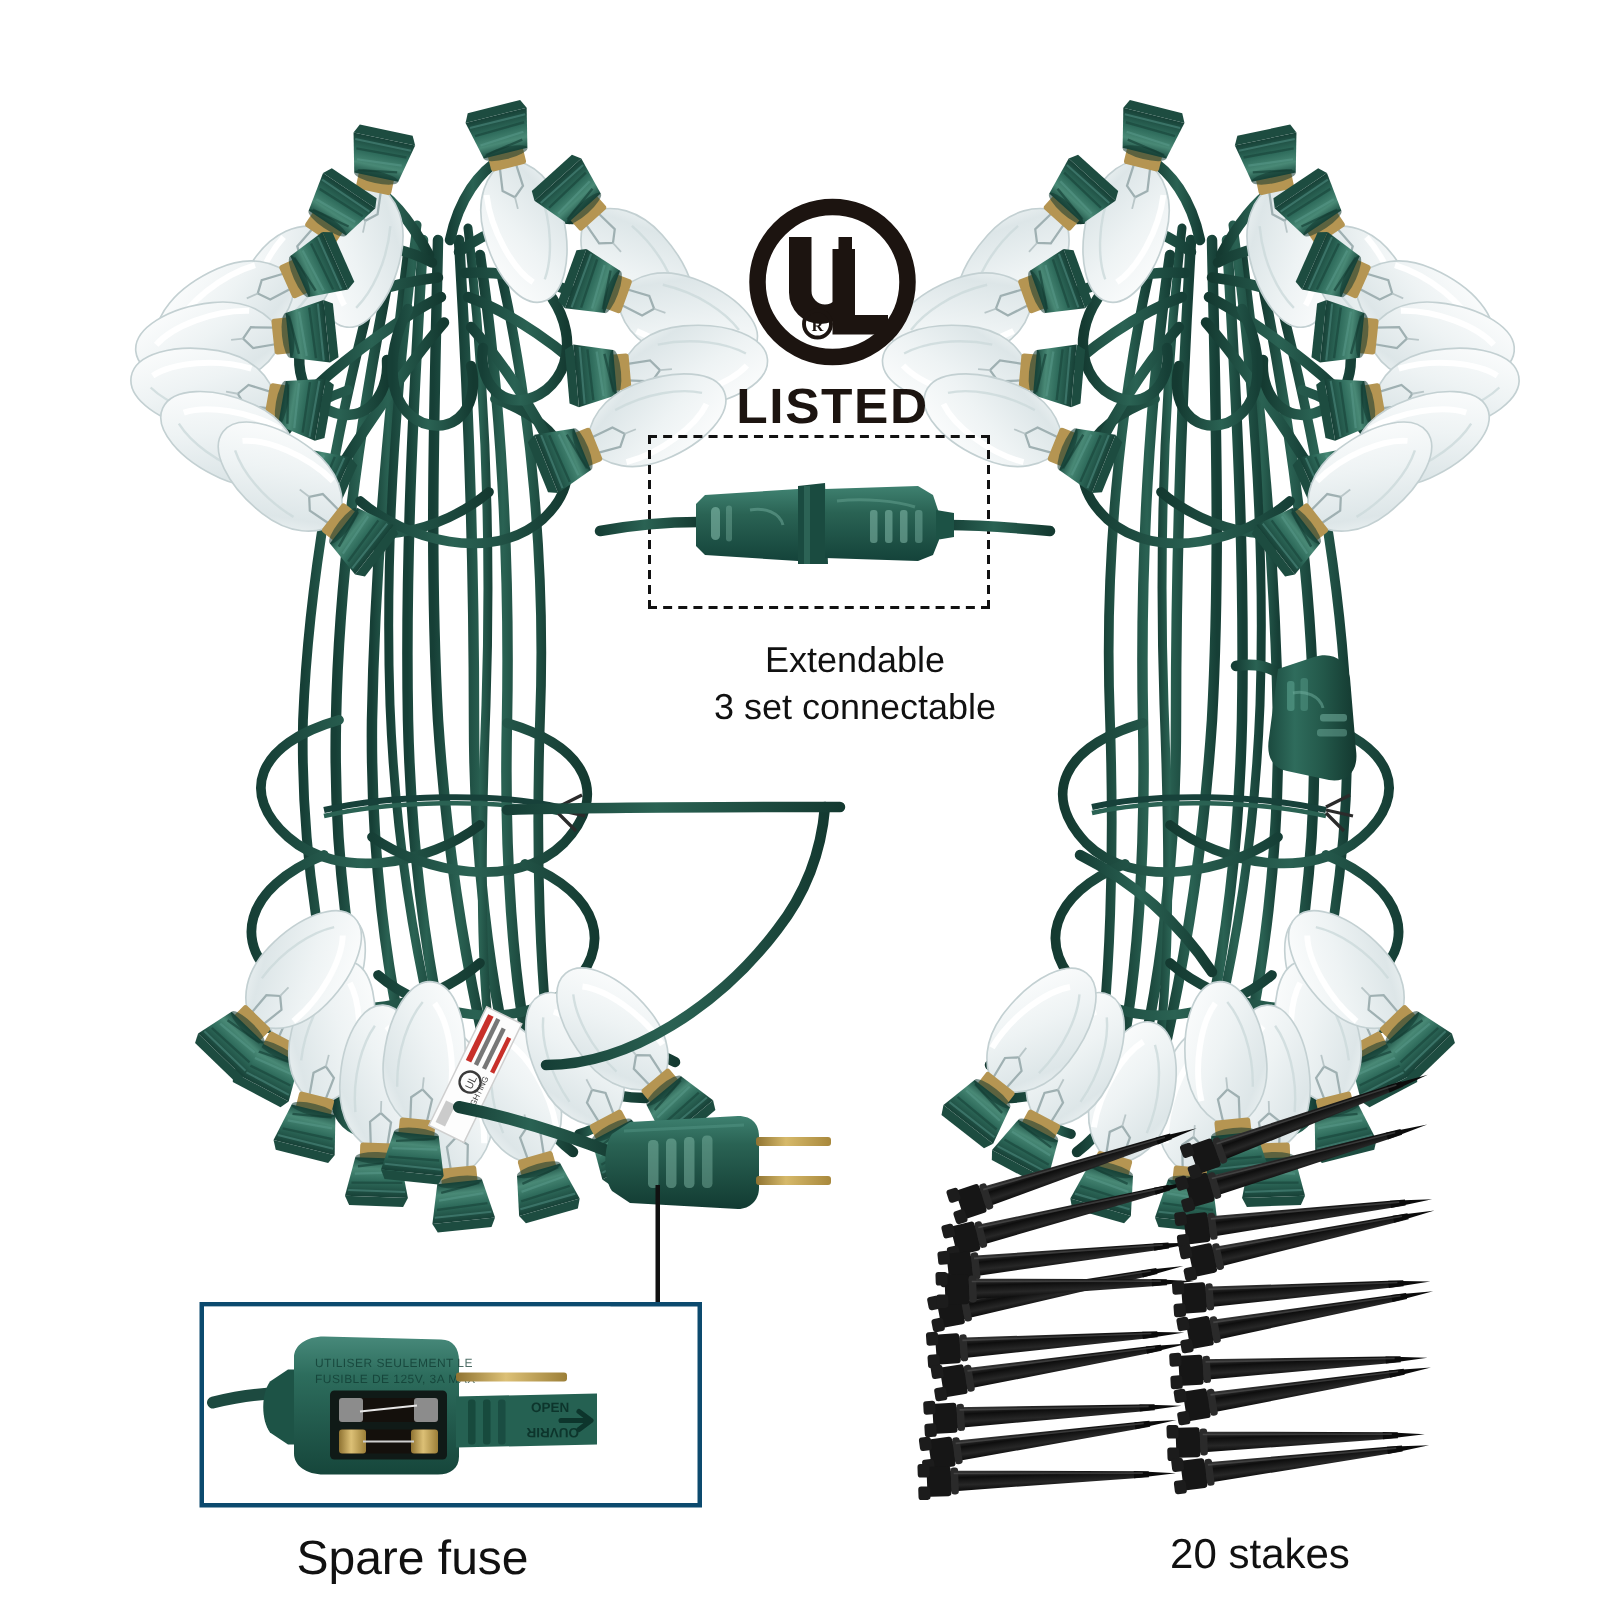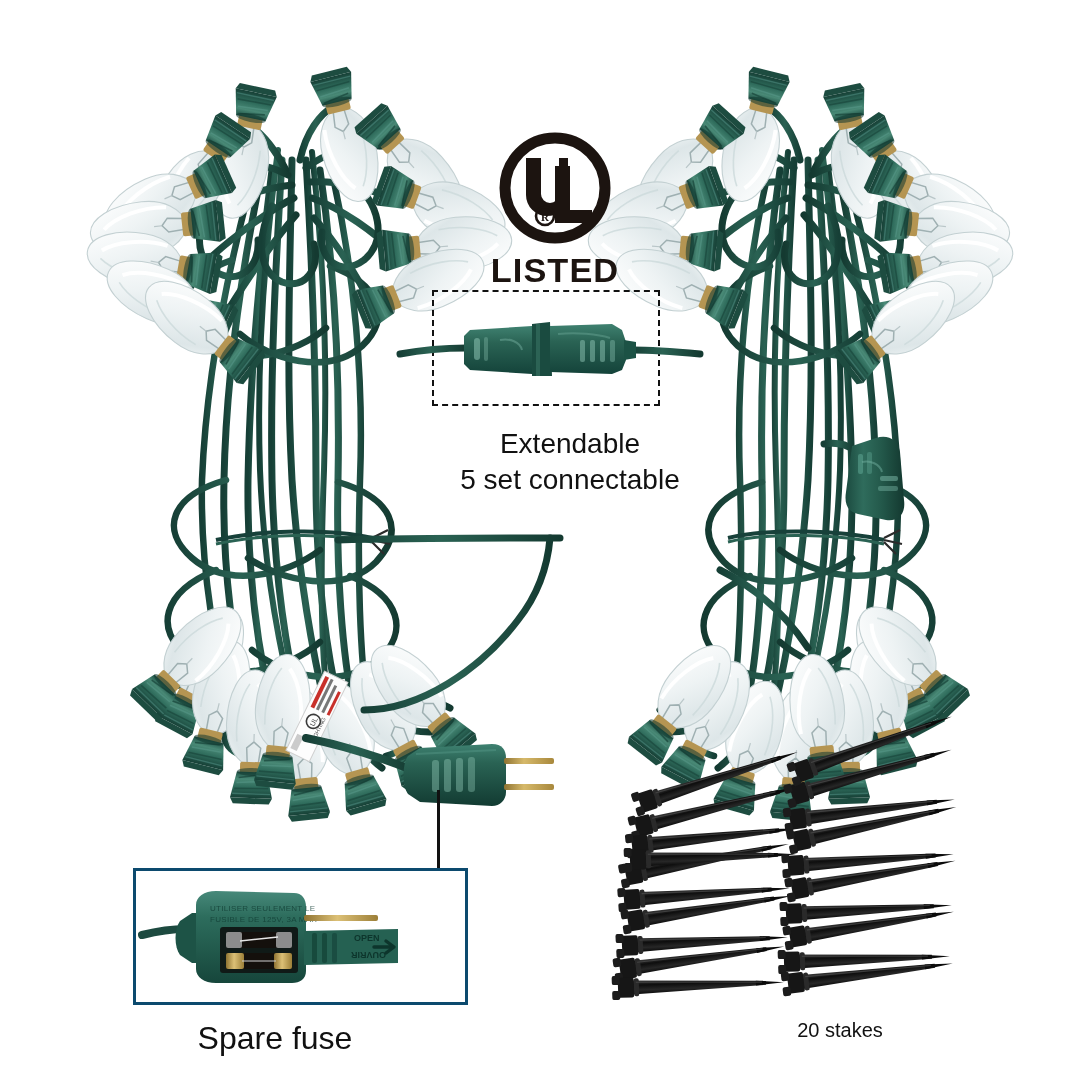--- a/index.html
+++ b/index.html
@@ -18,27 +18,27 @@
   #ul-badge{left:470px;top:128px;width:170px;text-align:center;}
   #ul-badge .ul-listed-text{
     font-family:"Liberation Sans",sans-serif;
     font-weight:bold;font-size:33px;letter-spacing:1px;
     color:#1c1410;margin-top:6px;line-height:1;
     transform:scaleX(1.04);
   }
 
   
   .callout-label{
-    font-size:28px;font-weight:400;color:#111;
+    font-size:24px;font-weight:400;color:#111;
     text-align:center;line-height:1.28;
     font-family:"Liberation Sans",sans-serif;
   }
   #extendable-label{left:405px;top:426px;width:330px;}
   #spare-fuse-label{left:125px;top:1018px;width:300px;font-size:32px;}
-  #stakes-label{left:680px;top:1018px;width:320px;font-size:20px;}
+  #stakes-label{left:680px;top:1018px;width:320px;font-size:28px;}
 
   
   #connector-dashed-box{
     left:432px;top:290px;width:228px;height:116px;
     border:2.5px dashed #111;box-sizing:border-box;
     background:transparent;
   }
 
   
   #fuse-inset-frame{
@@ -350,21 +350,21 @@
       <path d="M60,38 h15 v44 h22 v13 h-37 Z" fill="#1c1410"></path>
 
       <circle cx="50" cy="88" r="9" fill="none" stroke="#1c1410" stroke-width="2.6"></circle>
       <text x="50" y="92.5" font-family="'Liberation Serif',serif" font-size="11" font-weight="bold" text-anchor="middle" fill="#1c1410">R</text>
     </svg>
     <div class="ul-listed-text">LISTED</div>
   </div>
 
   <div id="extendable-label" class="abs callout-label">
     <div>Extendable</div>
-    <div>5 set connectable</div>
+    <div>3 set connectable</div>
   </div>
 
   <svg class="abs nosel" style="left:296px;top:700px;" width="270" height="130" viewBox="0 0 270 130">
     <defs>
       <linearGradient id="pg" x1="0" y1="0" x2="0" y2="1">
         <stop offset="0%" stop-color="#3e8170"></stop>
         <stop offset="30%" stop-color="#2a6354"></stop>
         <stop offset="100%" stop-color="#123b32"></stop>
       </linearGradient>
       <linearGradient id="brass" x1="0" y1="0" x2="1" y2="0">

